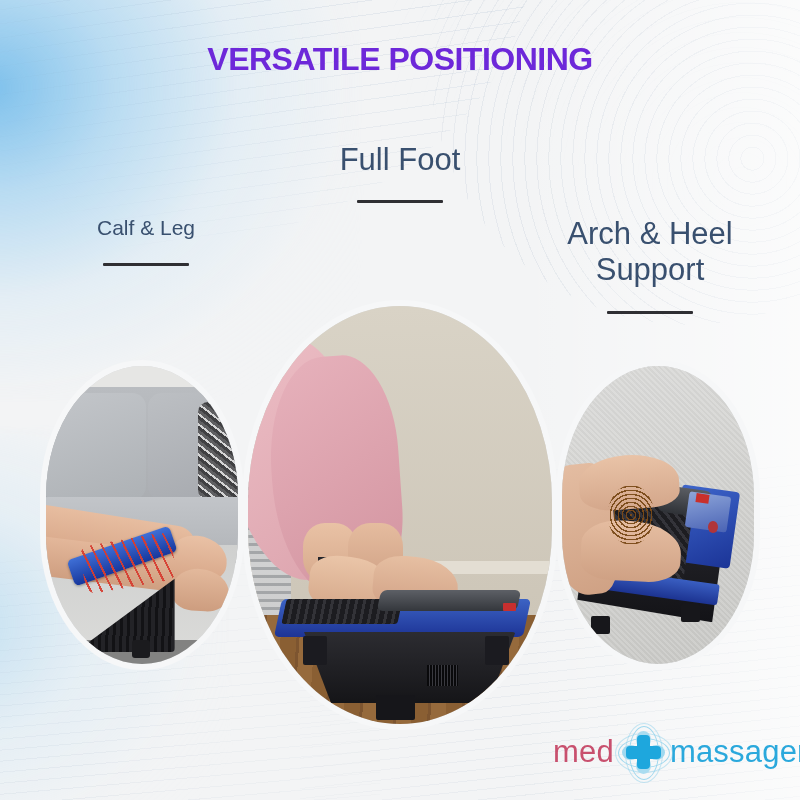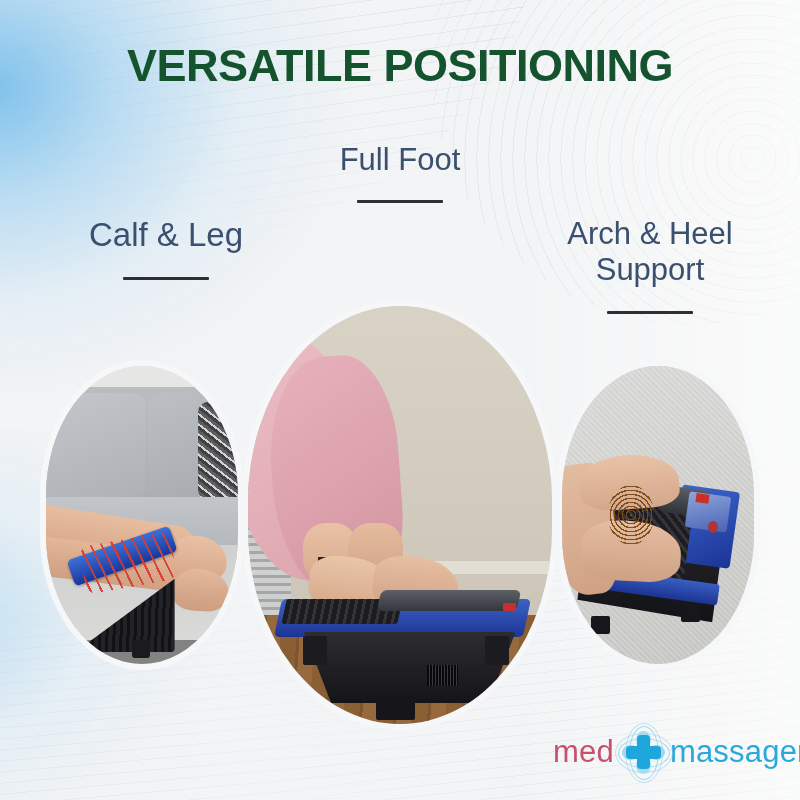--- a/index.html
+++ b/index.html
@@ -144,44 +144,44 @@
     opacity: .8;
   }
 
   
   .headline {
     position: absolute;
     left: 0;
     top: 43px;
     width: 800px;
     text-align: center;
-    font-size: 45px;
+    font-size: 32px;
     line-height: 1;
     font-weight: 700;
     letter-spacing: -0.5px;
-    color: #14532d;
+    color: #6d28d9;
     white-space: nowrap;
   }
 
   
   .col-head {
     position: absolute;
     text-align: center;
     color: #39506f;
     font-weight: 400;
     line-height: 1.17;
   }
   .col-head .rule {
     width: 86px;
     height: 3px;
     background: #2f2f33;
     margin: 22px auto 0;
     border-radius: 1px;
   }
-  #head-left   { left: 36px;  top: 216px; width: 260px; font-size: 33px; }
+  #head-left   { left: 16px;  top: 216px; width: 260px; font-size: 21px; }
   #head-center { left: 270px; top: 142px; width: 260px; font-size: 31px; }
   #head-right  { left: 520px; top: 216px; width: 260px; font-size: 31px; }
 
   
   .panel {
     position: absolute;
     overflow: hidden;
     background: #d8dadc;
     box-shadow: 0 0 0 6px #f6f7f8;
   }

